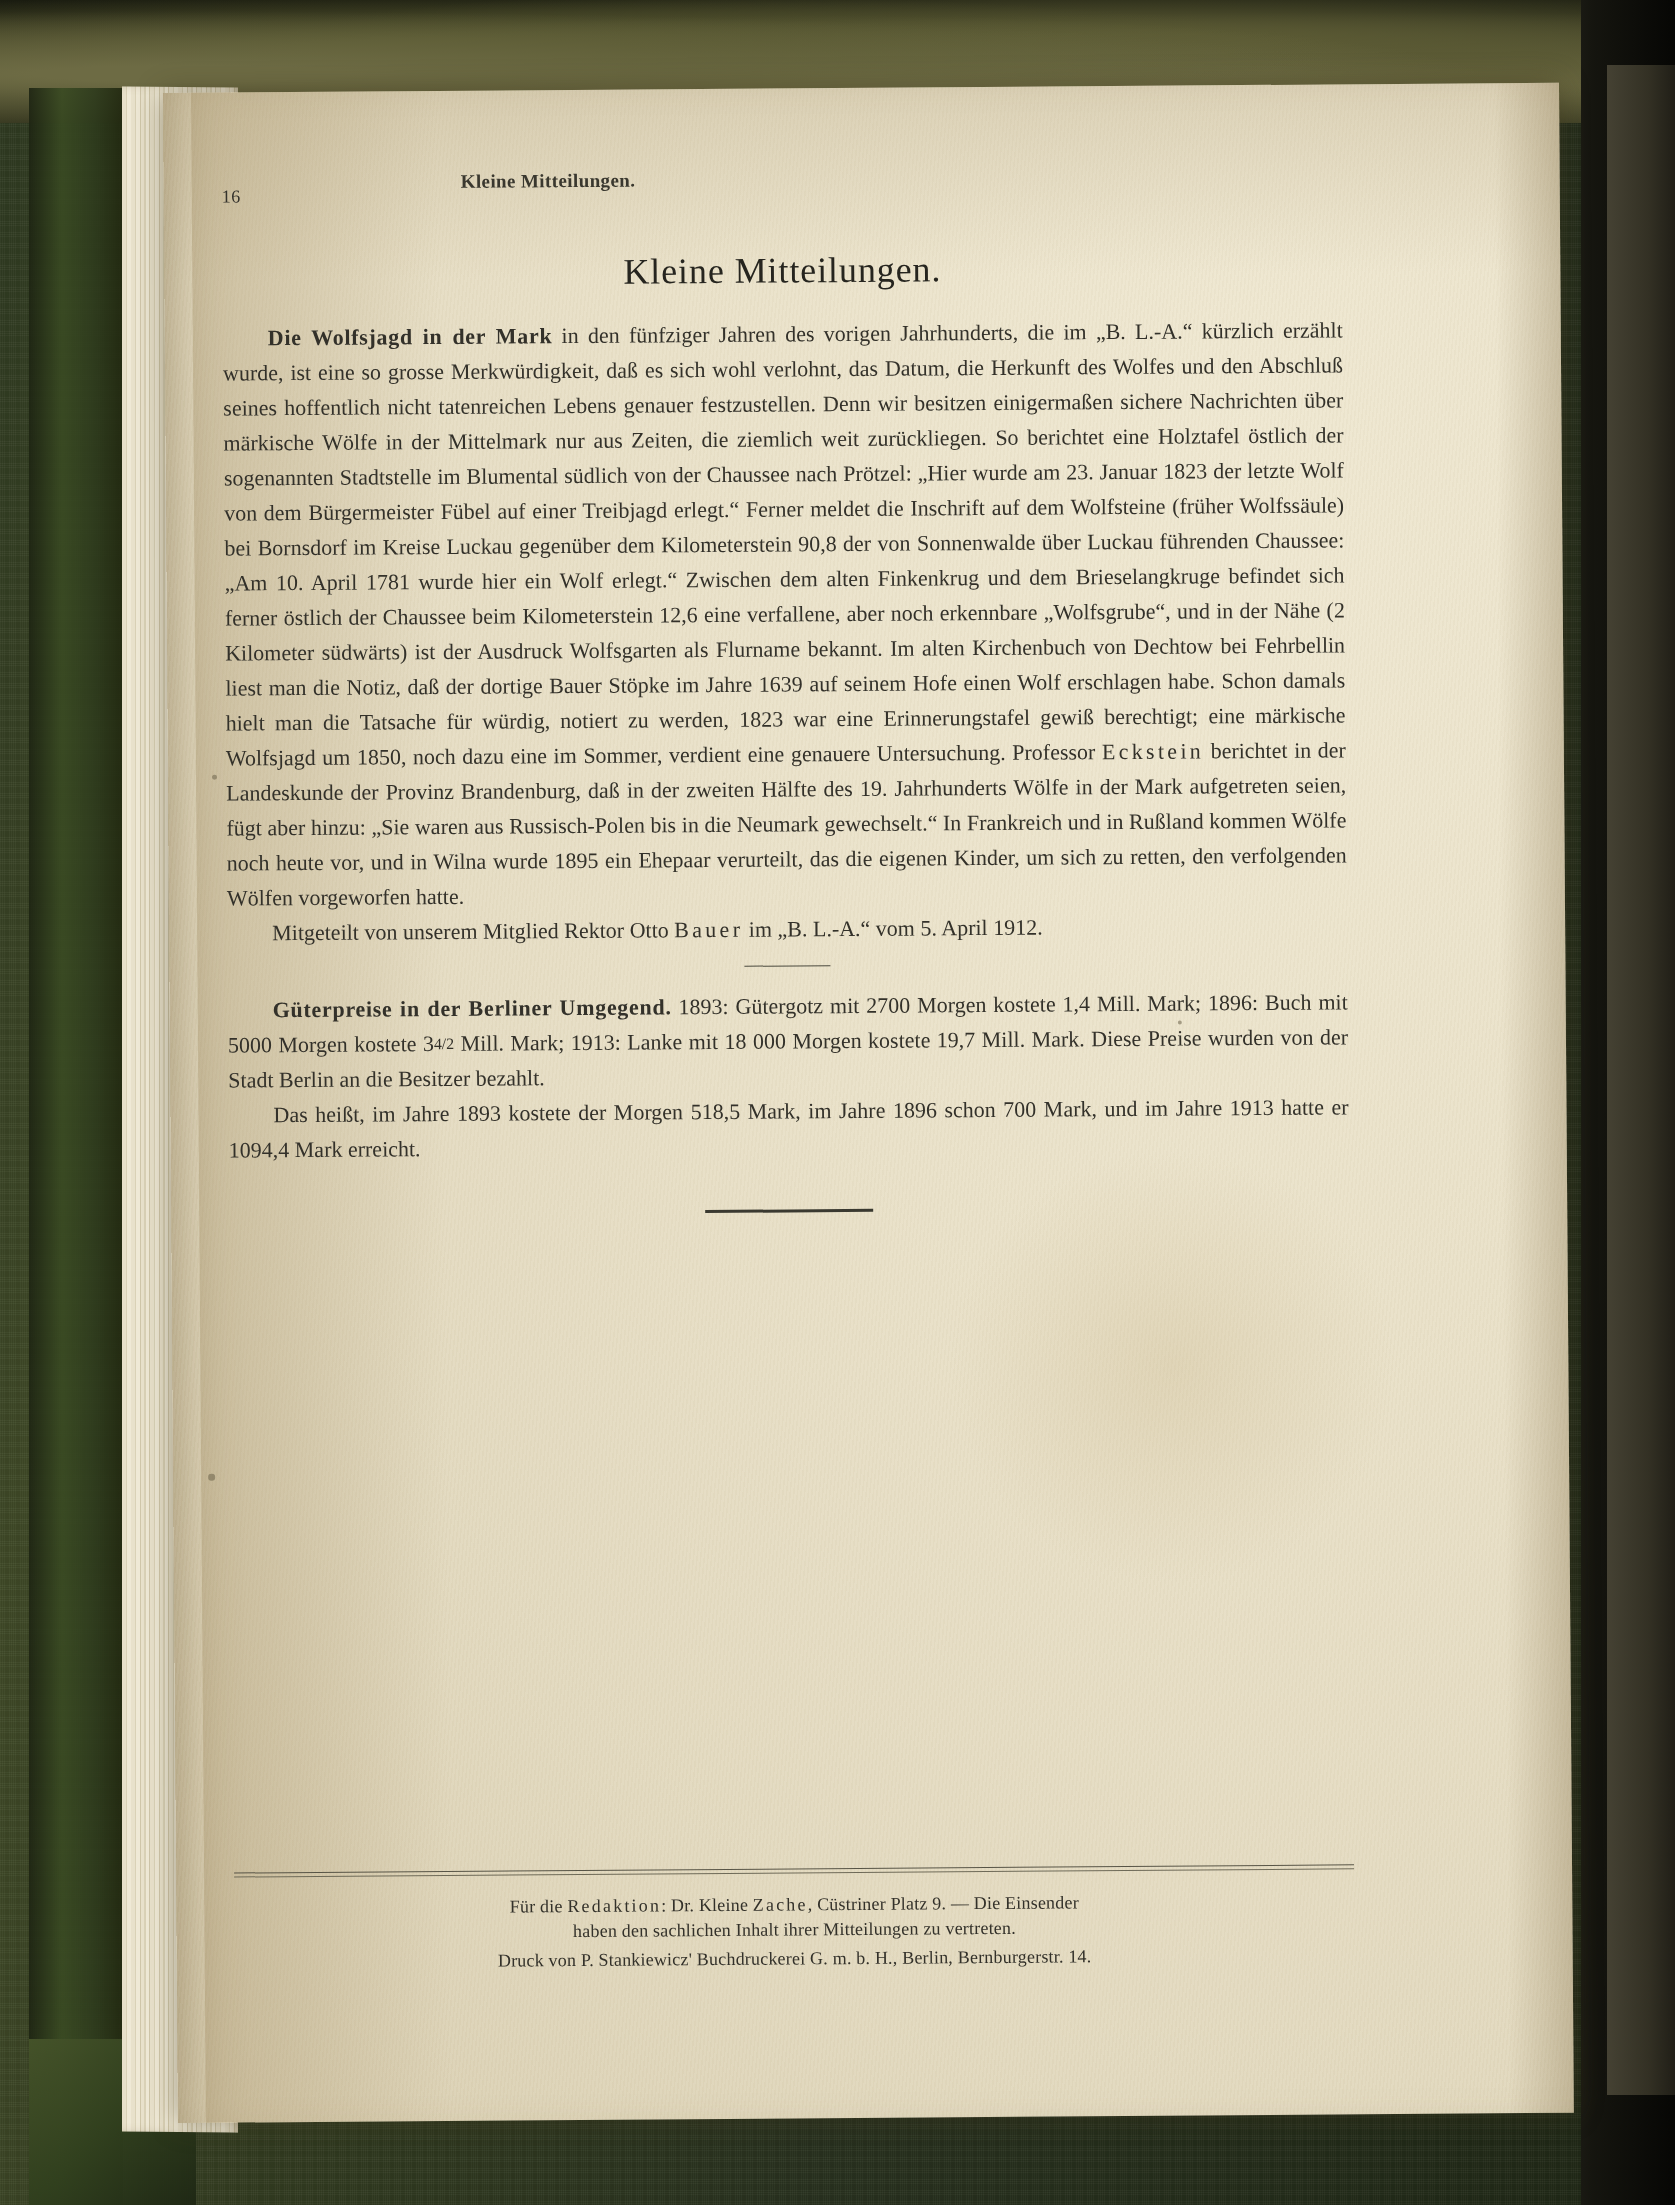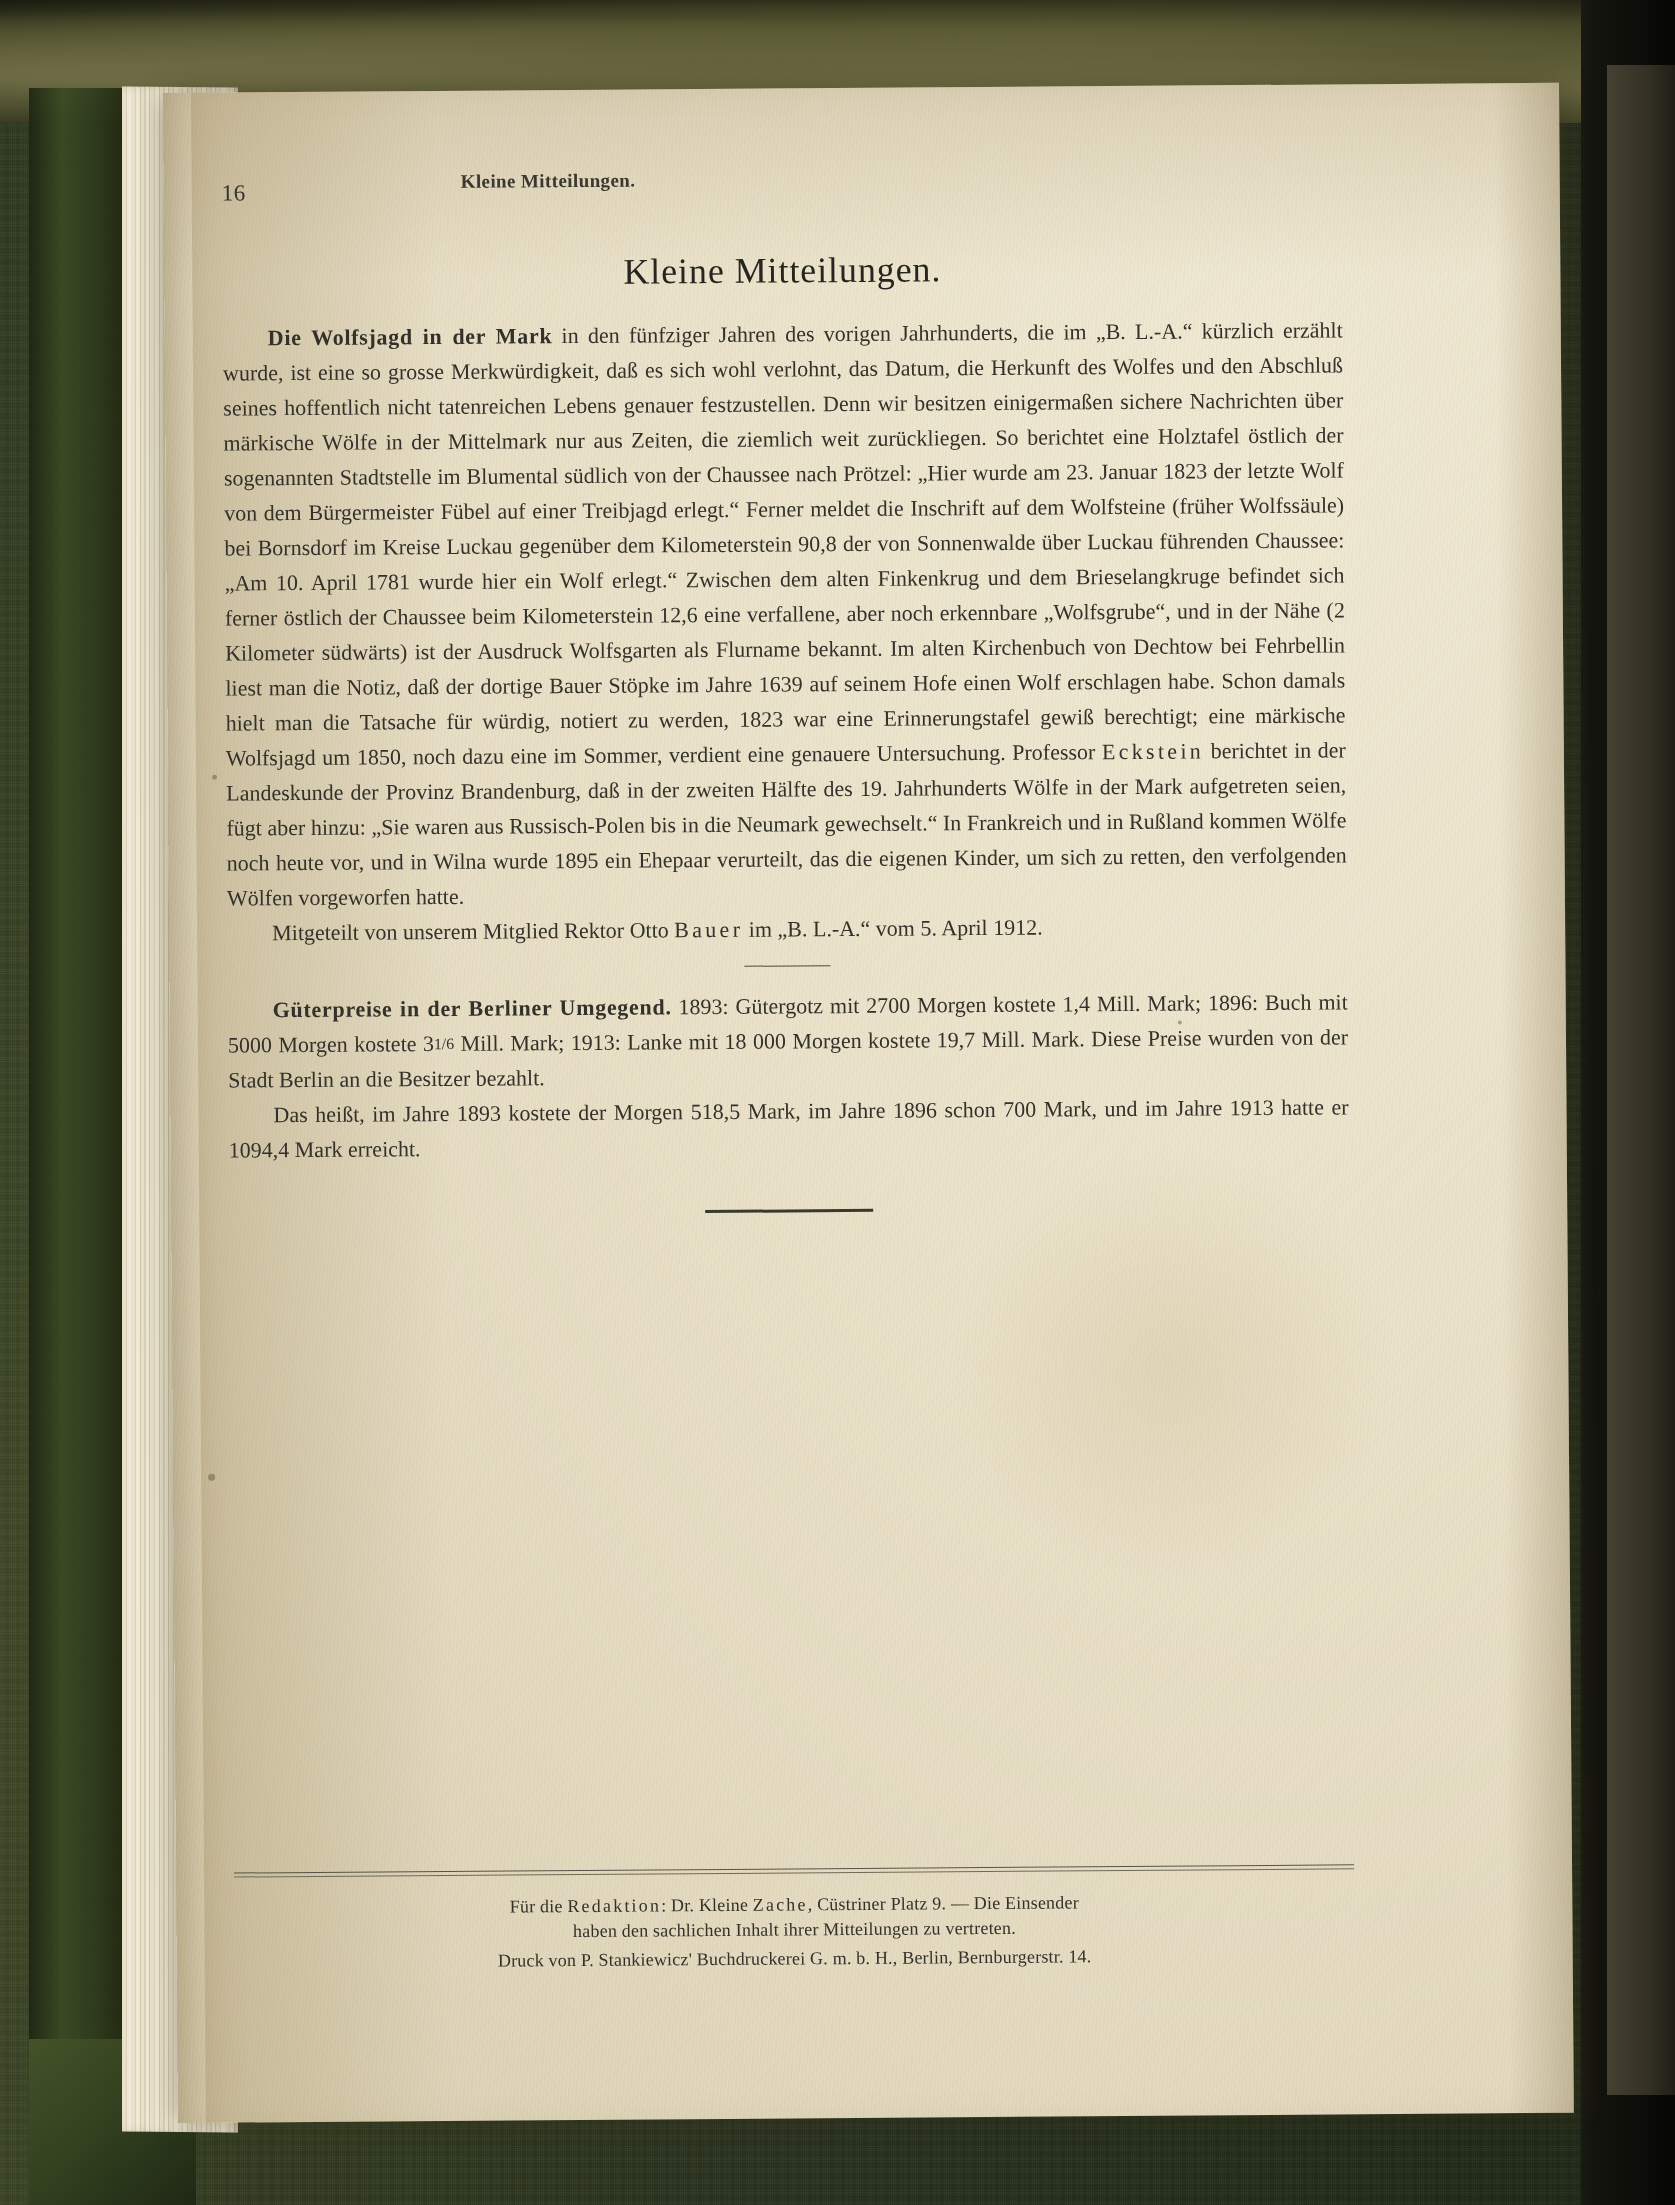--- a/index.html
+++ b/index.html
@@ -143,22 +143,22 @@
     color: #2b2a26;
   }
 
   
   .header-row {
     position: relative;
     height: 44px;
   }
   .folio {
     position: absolute;
-    left: 0; top: 15px;
-    font-size: 23px;
+    left: 0; top: 21px;
+    font-size: 18px;
     letter-spacing: 0.4px;
     color: #34322c;
   }
   .running-head {
     position: absolute;
     left: 239px; top: 7.3px;
     font-size: 19px;
     font-weight: bold;
     letter-spacing: 0.4px;
     color: #3a382f;
@@ -279,21 +279,21 @@
       </div>
 
       <h1 class="section-title">Kleine Mitteilungen.</h1>
 
       <p class="body"><span class="lead">Die Wolfsjagd in der Mark</span><span> in den fünfziger Jahren des vorigen Jahrhunderts, die im „B. L.-A.“ kürzlich erzählt wurde, ist eine so grosse Merkwürdigkeit, daß es sich wohl verlohnt, das Datum, die Herkunft des Wolfes und den Abschluß seines hoffentlich nicht tatenreichen Lebens genauer festzustellen. Denn wir besitzen einigermaßen sichere Nachrichten über märkische Wölfe in der Mittelmark nur aus Zeiten, die ziemlich weit zurückliegen. So berichtet eine Holztafel östlich der sogenannten Stadtstelle im Blumental südlich von der Chaussee nach Prötzel: „Hier wurde am 23. Januar 1823 der letzte Wolf von dem Bürgermeister Fübel auf einer Treibjagd erlegt.“ Ferner meldet die Inschrift auf dem Wolfsteine (früher Wolfssäule) bei Bornsdorf im Kreise Luckau gegenüber dem Kilometerstein 90,8 der von Sonnenwalde über Luckau führenden Chaussee: „Am 10. April 1781 wurde hier ein Wolf erlegt.“ Zwischen dem alten Finkenkrug und dem Brieselangkruge befindet sich ferner östlich der Chaussee beim Kilometerstein 12,6 eine verfallene, aber noch erkennbare „Wolfsgrube“, und in der Nähe (2 Kilometer südwärts) ist der Ausdruck Wolfsgarten als Flurname bekannt. Im alten Kirchenbuch von Dechtow bei Fehrbellin liest man die Notiz, daß der dortige Bauer Stöpke im Jahre 1639 auf seinem Hofe einen Wolf erschlagen habe. Schon damals hielt man die Tatsache für würdig, notiert zu werden, 1823 war eine Erinnerungstafel gewiß berechtigt; eine märkische Wolfsjagd um 1850, noch dazu eine im Sommer, verdient eine genauere Untersuchung. Professor </span><span class="spaced">Eckstein</span><span> berichtet in der Landeskunde der Provinz Brandenburg, daß in der zweiten Hälfte des 19. Jahrhunderts Wölfe in der Mark aufgetreten seien, fügt aber hinzu: „Sie waren aus Russisch-Polen bis in die Neumark gewechselt.“ In Frankreich und in Rußland kommen Wölfe noch heute vor, und in Wilna wurde 1895 ein Ehepaar verurteilt, das die eigenen Kinder, um sich zu retten, den verfolgenden Wölfen vorgeworfen hatte.</span></p>
 
       <p class="body"><span>Mitgeteilt von unserem Mitglied Rektor Otto </span><span class="spaced">Bauer</span><span> im „B. L.-A.“ vom 5. April 1912.</span></p>
 
       <div class="rule-short"></div>
 
-      <p class="body"><span class="lead">Güterpreise in der Berliner Umgegend.</span><span> 1893: Gütergotz mit 2700 Morgen kostete 1,4 Mill. Mark; 1896: Buch mit 5000 Morgen kostete 3</span><span class="frac">1/6</span><span> Mill. Mark; 1913: Lanke mit 18 000 Morgen kostete 19,7 Mill. Mark. Diese Preise wurden von der Stadt Berlin an die Besitzer bezahlt.</span></p>
+      <p class="body"><span class="lead">Güterpreise in der Berliner Umgegend.</span><span> 1893: Gütergotz mit 2700 Morgen kostete 1,4 Mill. Mark; 1896: Buch mit 5000 Morgen kostete 3</span><span class="frac">4/2</span><span> Mill. Mark; 1913: Lanke mit 18 000 Morgen kostete 19,7 Mill. Mark. Diese Preise wurden von der Stadt Berlin an die Besitzer bezahlt.</span></p>
 
       <p class="body">Das heißt, im Jahre 1893 kostete der Morgen 518,5 Mark, im Jahre 1896 schon 700 Mark, und im Jahre 1913 hatte er 1094,4 Mark erreicht.</p>
 
       <div class="rule-mid"></div>
     </div>
 
     <div class="colophon">
       <div class="colophon-rule"></div>
       <p class="line1"><span>Für die </span><span class="sp-sm">Redaktion</span><span>: Dr. Kleine </span><span class="sp-sm">Zache</span><span>, Cüstriner Platz 9. — Die Einsender</span></p>
       <p>haben den sachlichen Inhalt ihrer Mitteilungen zu vertreten.</p>

